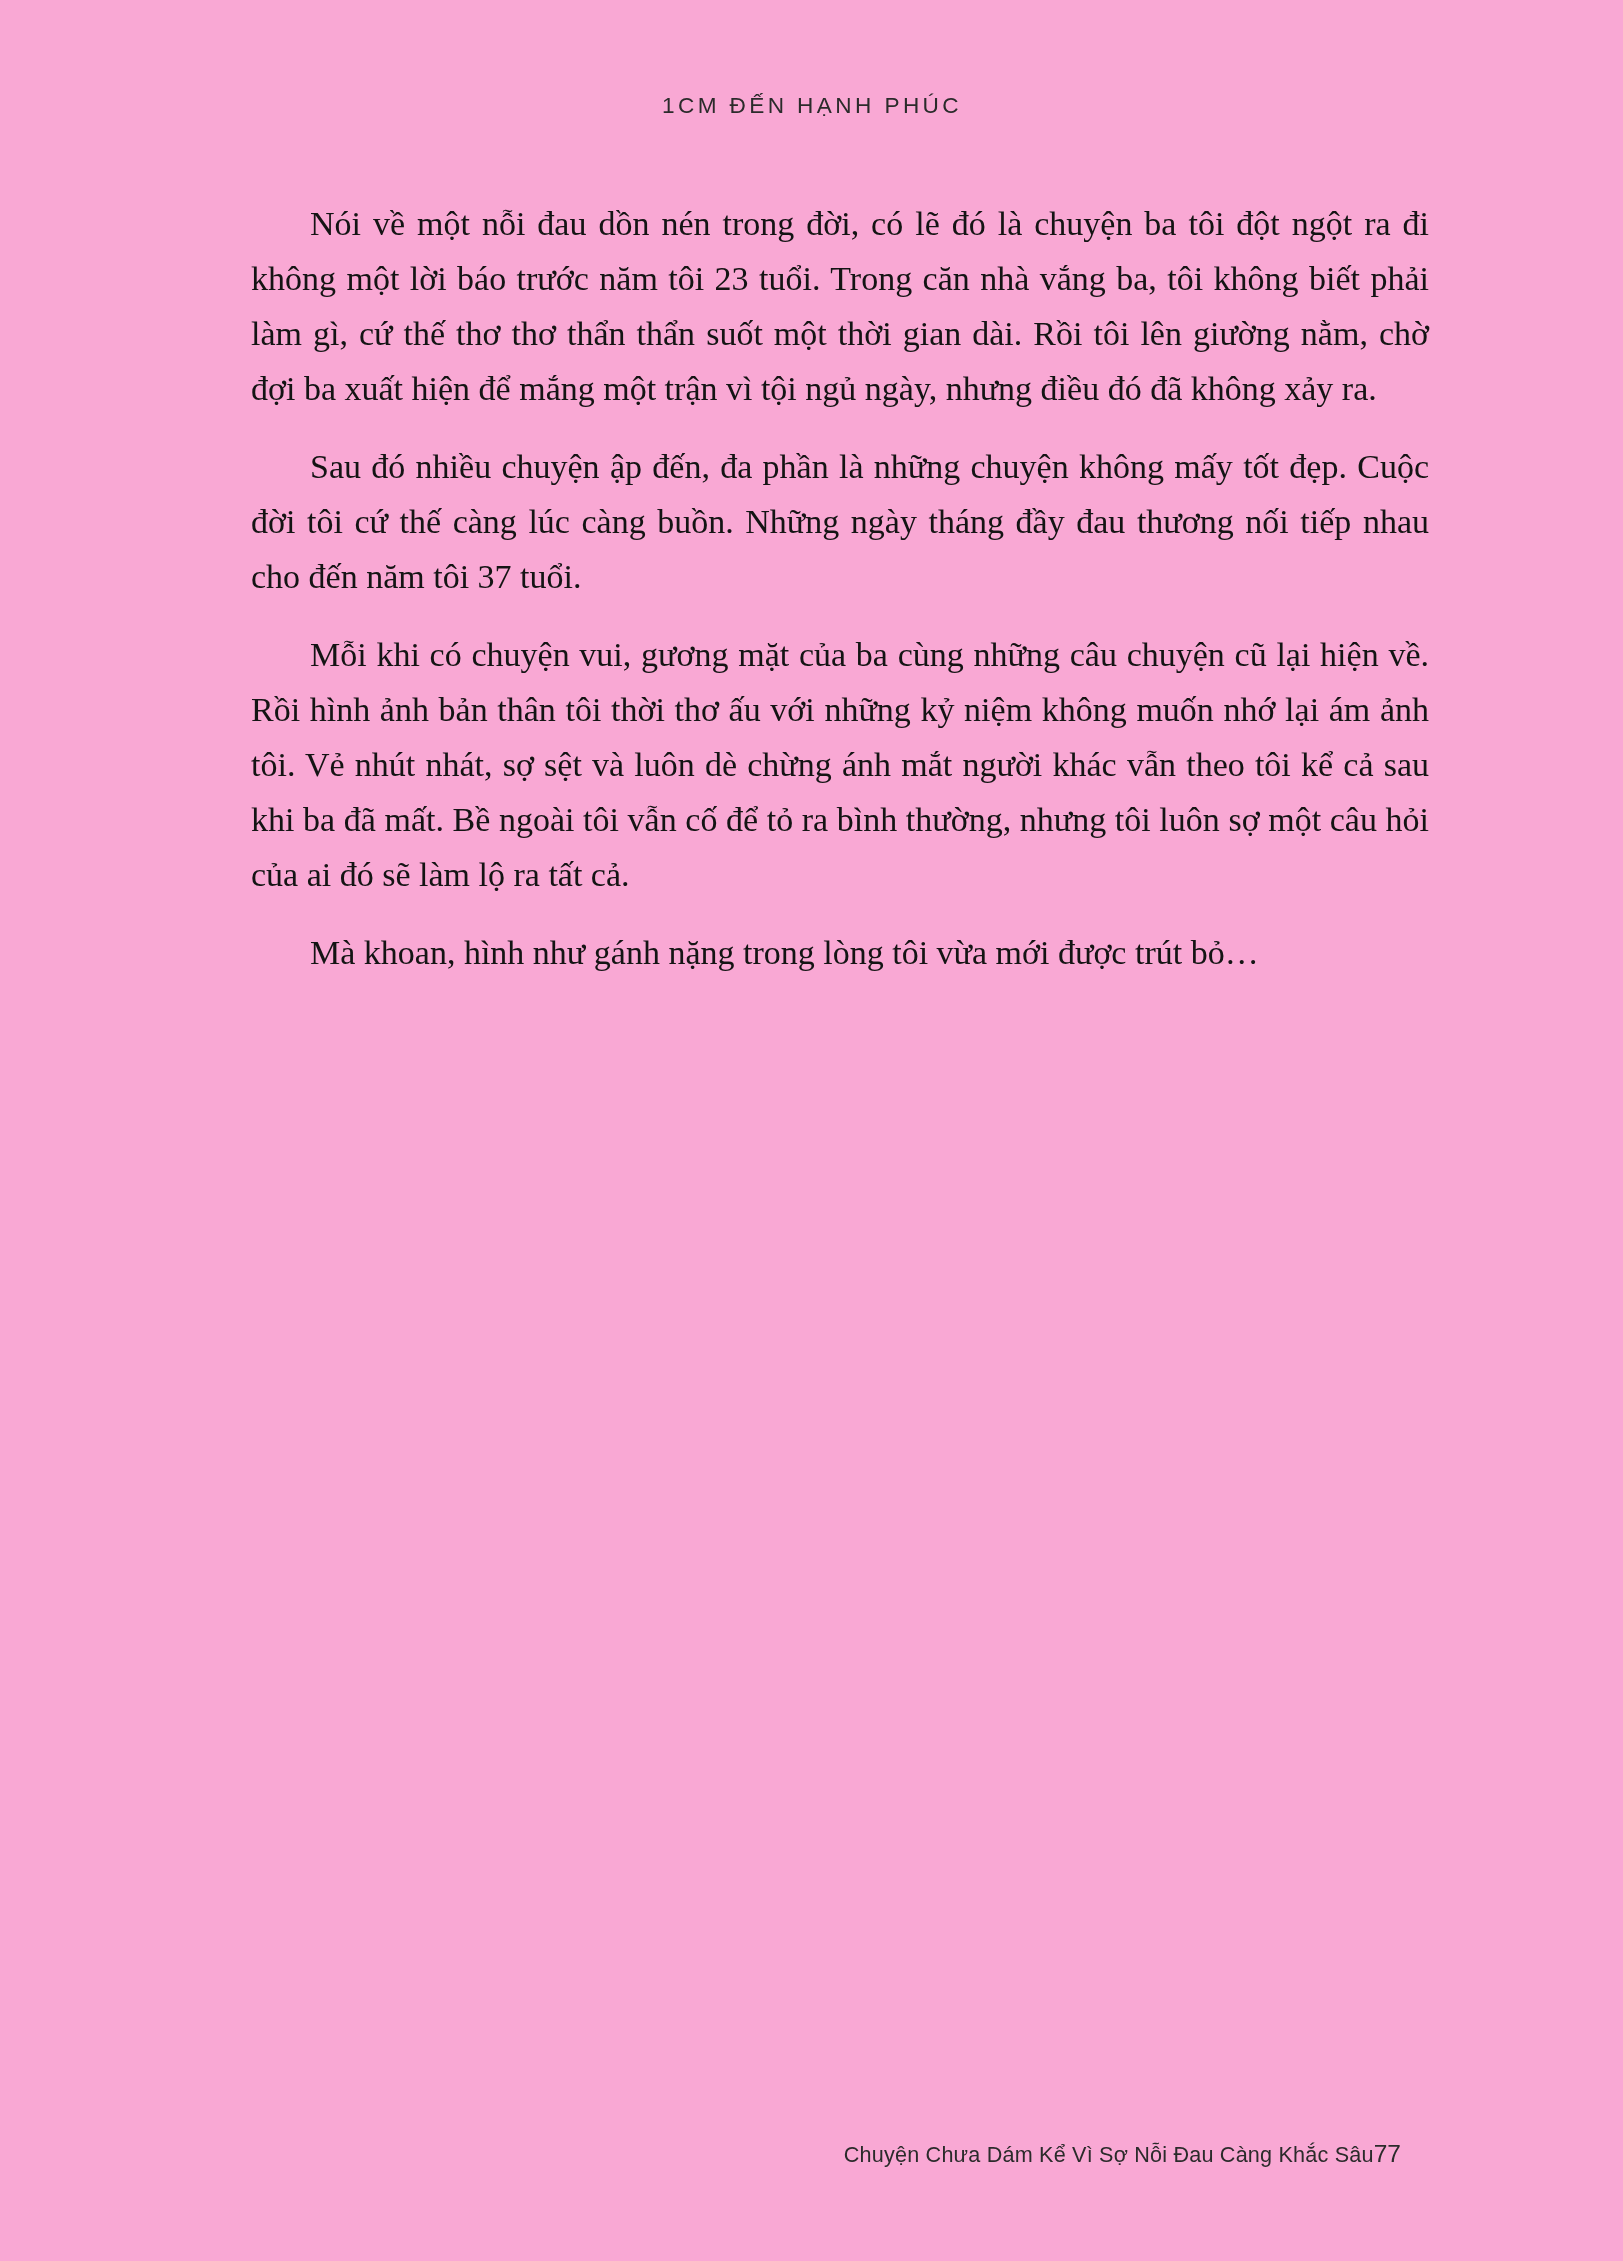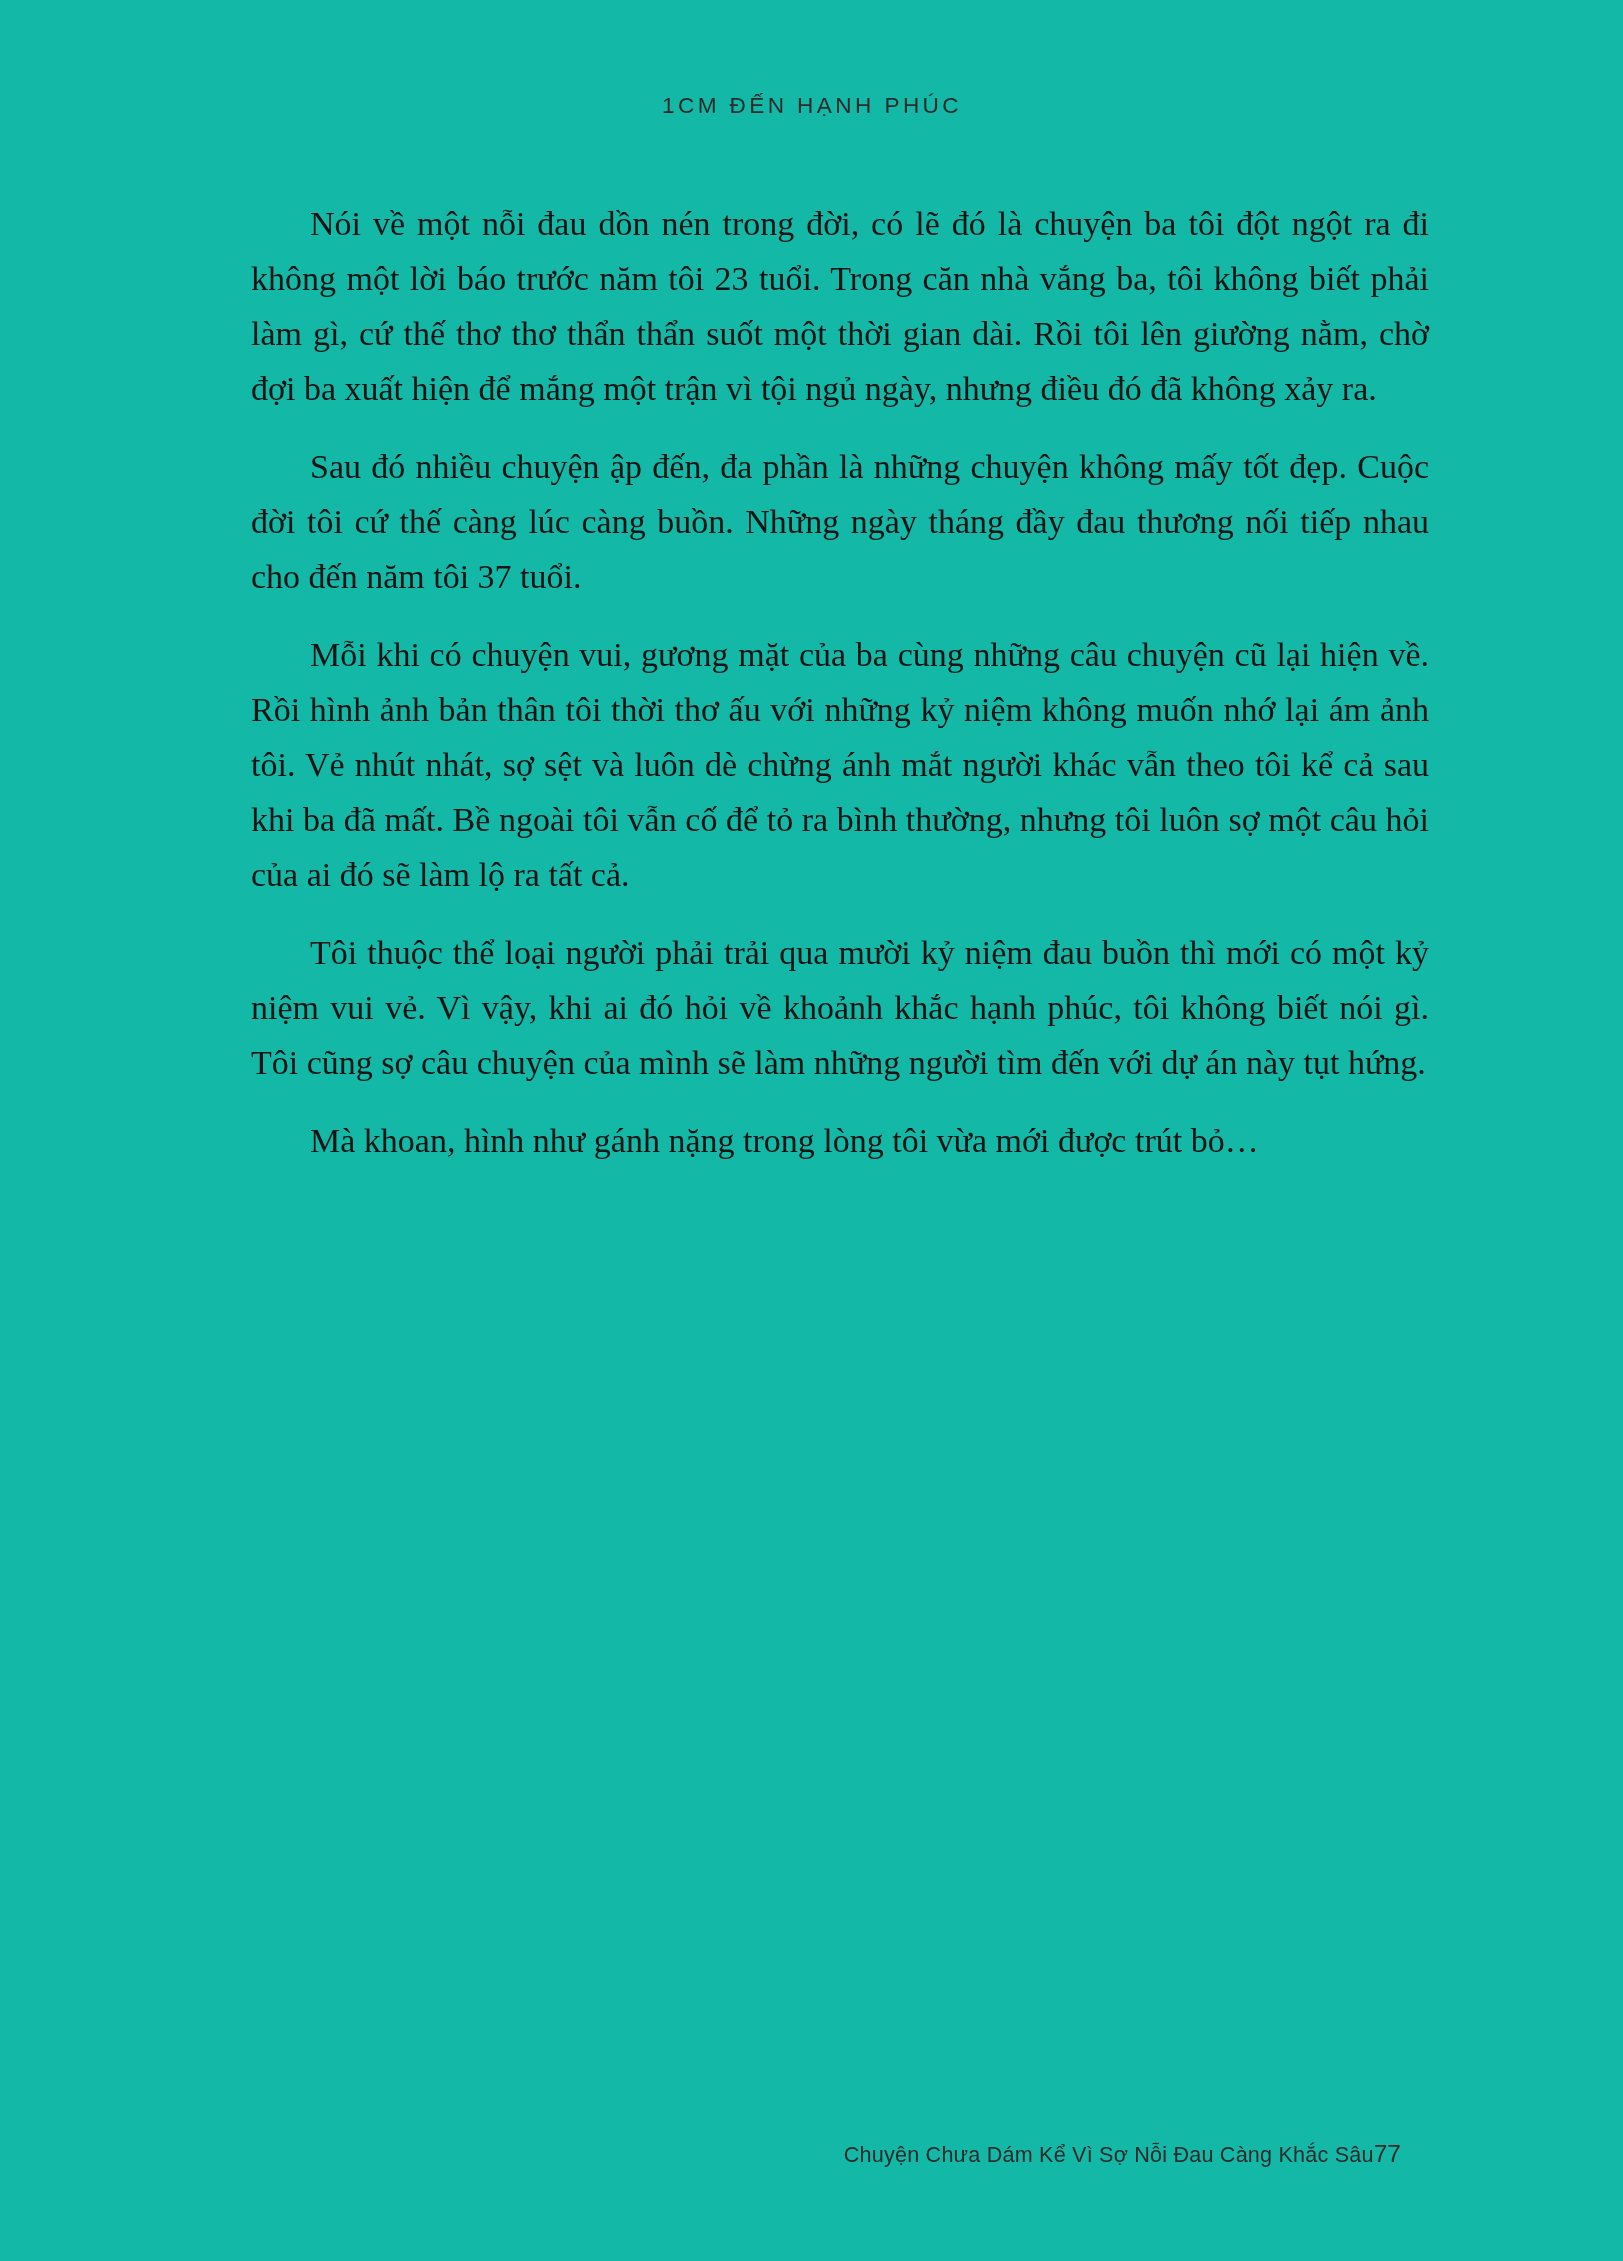--- a/index.html
+++ b/index.html
@@ -8,21 +8,21 @@
     background: #ffffff;
   }
   body {
     font-family: "Liberation Serif", serif;
     color: #1a1a1a;
   }
   .page {
     position: relative;
     width: 1624px;
     height: 2261px;
-    background: #14b8a6;
+    background: #f9a8d4;
     box-sizing: border-box;
     overflow: hidden;
   }
   .running-head {
     position: absolute;
     top: 93px;
     left: 0;
     width: 100%;
     text-align: center;
     font-family: "Liberation Sans", sans-serif;
@@ -76,21 +76,20 @@
 <body>
 
 <div class="page">
 
   <div class="running-head">1CM ĐẾN HẠNH PHÚC</div>
 
   <div class="body-block">
     <p class="para">Nói về một nỗi đau dồn nén trong đời, có lẽ đó là chuyện ba tôi đột ngột ra đi không một lời báo trước năm tôi 23 tuổi. Trong căn nhà vắng ba, tôi không biết phải làm gì, cứ thế thơ thơ thẩn thẩn suốt một thời gian dài. Rồi tôi lên giường nằm, chờ đợi ba xuất hiện để mắng một trận vì tội ngủ ngày, nhưng điều đó đã không xảy ra.</p>
     <p class="para">Sau đó nhiều chuyện ập đến, đa phần là những chuyện không mấy tốt đẹp. Cuộc đời tôi cứ thế càng lúc càng buồn. Những ngày tháng đầy đau thương nối tiếp nhau cho đến năm tôi 37 tuổi.</p>
     <p class="para">Mỗi khi có chuyện vui, gương mặt của ba cùng những câu chuyện cũ lại hiện về. Rồi hình ảnh bản thân tôi thời thơ ấu với những kỷ niệm không muốn nhớ lại ám ảnh tôi. Vẻ nhút nhát, sợ sệt và luôn dè chừng ánh mắt người khác vẫn theo tôi kể cả sau khi ba đã mất. Bề ngoài tôi vẫn cố để tỏ ra bình thường, nhưng tôi luôn sợ một câu hỏi của ai đó sẽ làm lộ ra tất cả.</p>
-    <p class="para">Tôi thuộc thể loại người phải trải qua mười kỷ niệm đau buồn thì mới có một kỷ niệm vui vẻ. Vì vậy, khi ai đó hỏi về khoảnh khắc hạnh phúc, tôi không biết nói gì. Tôi cũng sợ câu chuyện của mình sẽ làm những người tìm đến với dự án này tụt hứng.</p>
     <p class="para">Mà khoan, hình như gánh nặng trong lòng tôi vừa mới được trút bỏ…</p>
   </div>
 
   <div class="footer">
     <span class="footer-title">Chuyện Chưa Dám Kể Vì Sợ Nỗi Đau Càng Khắc Sâu</span>
     <span class="footer-page">77</span>
   </div>
 
 </div>
 

